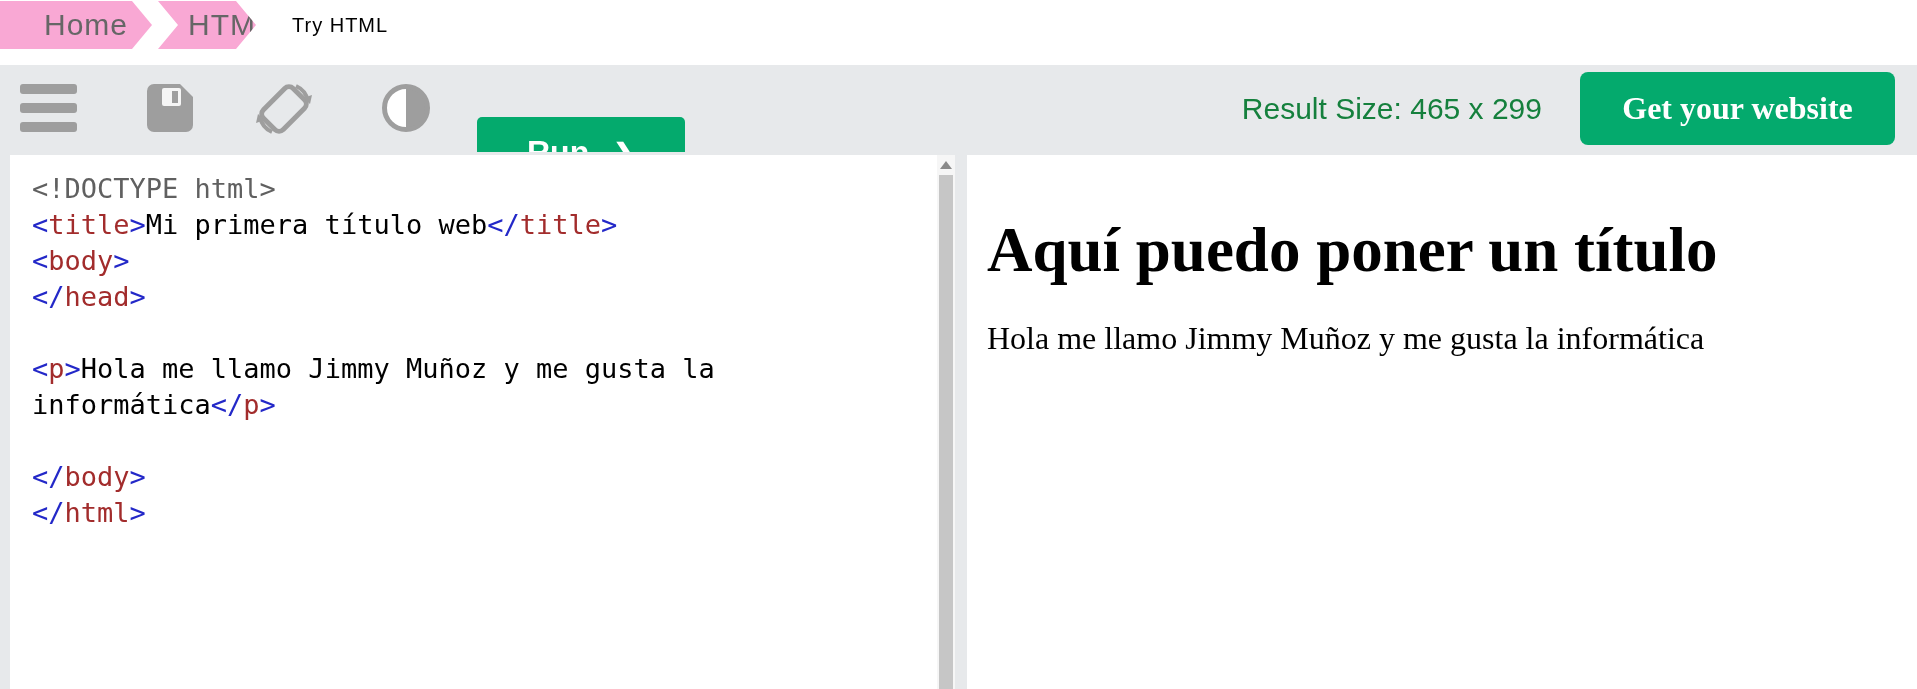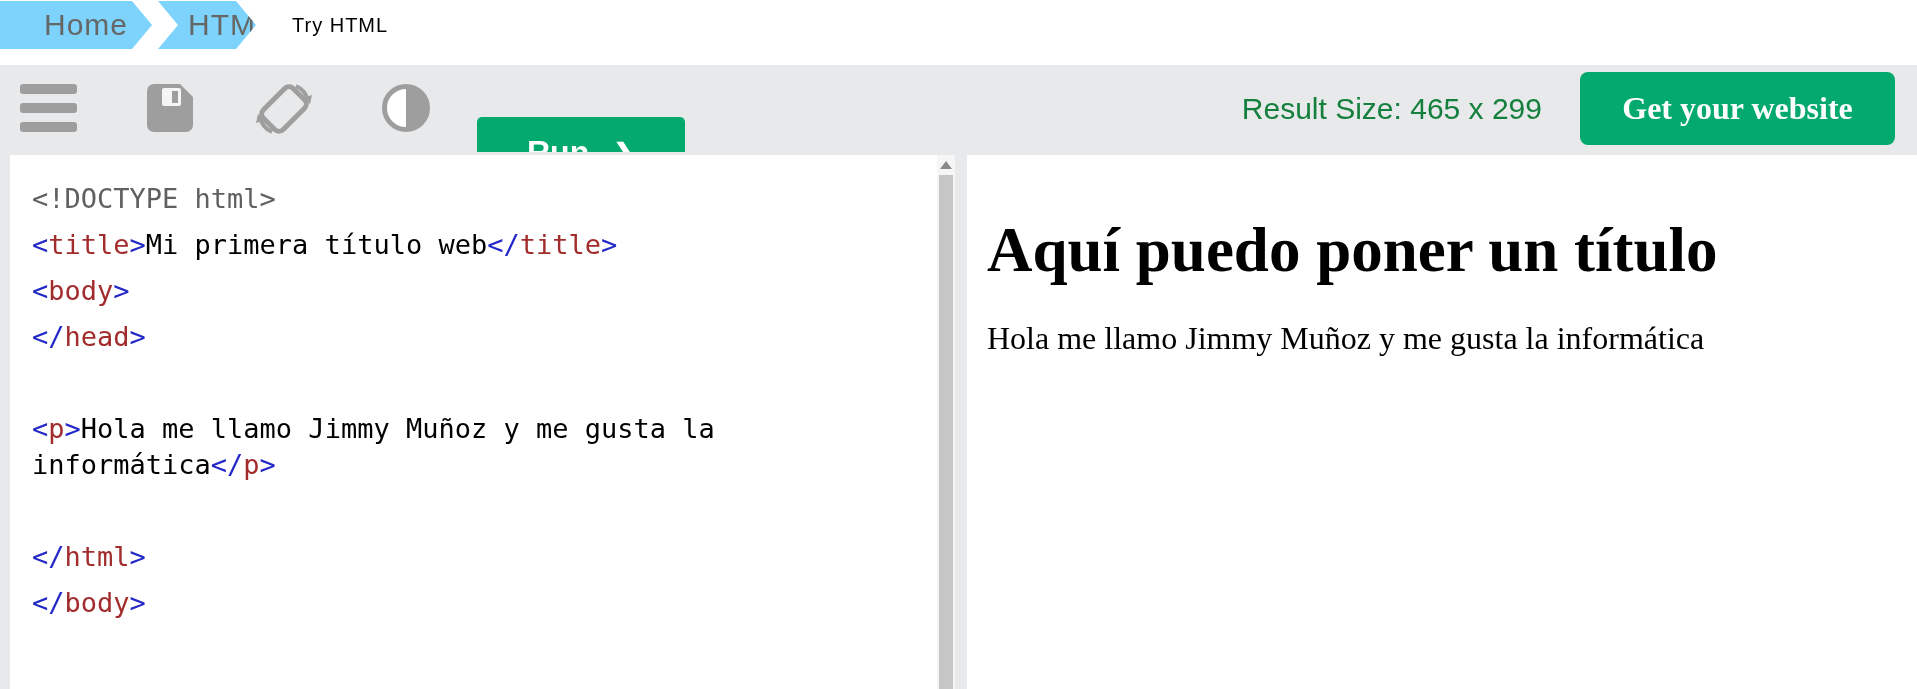--- a/index.html
+++ b/index.html
@@ -1,21 +1,21 @@
 <!DOCTYPE html>
 <html><head>
 <meta charset="utf-8">
 <style>
   html,body{margin:0;padding:0;}
   body{font-family:"Liberation Sans",sans-serif;background:#fff;}
   #app{position:relative;width:1917px;height:689px;overflow:hidden;background:#fff;}
 
   
   .breadcrumb{position:absolute;left:0;top:0;width:100%;height:50px;background:#fff;}
-  .crumb{position:absolute;top:1px;height:48px;background:#7dd3fc;color:#666;
+  .crumb{position:absolute;top:1px;height:48px;background:#f9a8d4;color:#666;
          font-size:30px;letter-spacing:1px;display:flex;align-items:center;cursor:pointer;}
   .crumb-home{left:0;width:152px;padding-left:44px;box-sizing:border-box;
          clip-path:polygon(0 0,132px 0,152px 50%,132px 100%,0 100%);}
   .crumb-html{left:158px;width:98px;padding-left:30px;box-sizing:border-box;
          clip-path:polygon(0 0,78px 0,98px 50%,78px 100%,0 100%,20px 50%);}
   .crumb-current{position:absolute;left:292px;top:1px;height:48px;display:flex;align-items:center;
          color:#000;font-size:20px;letter-spacing:1px;}
 
   
   .toolbar{position:absolute;left:0;top:65px;width:100%;height:87px;background:#e7e9eb;}
@@ -35,21 +35,21 @@
   .get-btn{position:absolute;right:22px;top:7px;width:315px;height:73px;background:#04AA6D;border:none;
            border-radius:8px;color:#fff;font-weight:bold;font-size:32px;cursor:pointer;
            display:flex;align-items:center;justify-content:center;font-family:Liberation Serif, serif;}
 
   
   .main{position:absolute;left:0;top:152px;right:0;bottom:0;background:#e7e9eb;}
   .code-panel{position:absolute;left:10px;top:3px;width:945px;bottom:0;background:#fff;}
   .code{position:absolute;left:0;right:18px;top:0;bottom:0;padding:16px 4px 0 22px;
         font-family:"DejaVu Sans Mono",monospace;font-size:27px;line-height:36px;color:#000;
         cursor:text;overflow:hidden;}
-  .code-line{white-space:pre-wrap;min-height:36px;margin-top:10px;}
+  .code-line{white-space:pre-wrap;min-height:36px;}
   .tk-meta{color:#606060;}
   .tk-br{color:#2328c8;}
   .tk-tag{color:#a22c2c;}
   .tk-txt{color:#000;}
 
   
   .sb{position:absolute;right:0;top:0;bottom:0;width:18px;background:#f6f6f6;}
   .sb-up{position:absolute;top:0;left:0;width:18px;height:20px;display:flex;align-items:center;
          justify-content:center;cursor:pointer;}
   .sb-up::after{content:"";width:0;height:0;border-left:6px solid transparent;
@@ -125,22 +125,22 @@
     <div class="code-panel">
       <div class="code">
         <div>
             <div class="code-line"><span class="tk-meta">&lt;!DOCTYPE html&gt;</span></div>
             <div class="code-line"><span class="tk-br">&lt;</span><span class="tk-tag">title</span><span class="tk-br">&gt;</span><span class="tk-txt">Mi primera título web</span><span class="tk-br">&lt;/</span><span class="tk-tag">title</span><span class="tk-br">&gt;</span></div>
             <div class="code-line"><span class="tk-br">&lt;</span><span class="tk-tag">body</span><span class="tk-br">&gt;</span></div>
             <div class="code-line"><span class="tk-br">&lt;/</span><span class="tk-tag">head</span><span class="tk-br">&gt;</span></div>
             <div class="code-line"></div>
             <div class="code-line"><span class="tk-br">&lt;</span><span class="tk-tag">p</span><span class="tk-br">&gt;</span><span class="tk-txt">Hola me llamo Jimmy Muñoz y me gusta la informática</span><span class="tk-br">&lt;/</span><span class="tk-tag">p</span><span class="tk-br">&gt;</span></div>
             <div class="code-line"></div>
+            <div class="code-line"><span class="tk-br">&lt;/</span><span class="tk-tag">body</span><span class="tk-br">&gt;</span></div>
             <div class="code-line"><span class="tk-br">&lt;/</span><span class="tk-tag">html</span><span class="tk-br">&gt;</span></div>
-            <div class="code-line"><span class="tk-br">&lt;/</span><span class="tk-tag">body</span><span class="tk-br">&gt;</span></div>
           </div>
       </div>
       <div class="sb">
         <div class="sb-up"></div>
         <div class="sb-thumb"></div>
       </div>
     </div>
 
     <div class="result-panel">
       <div class="result-doc">

